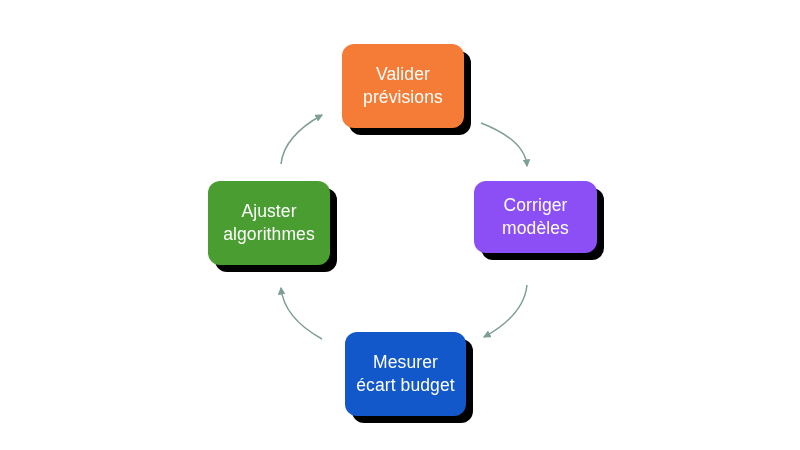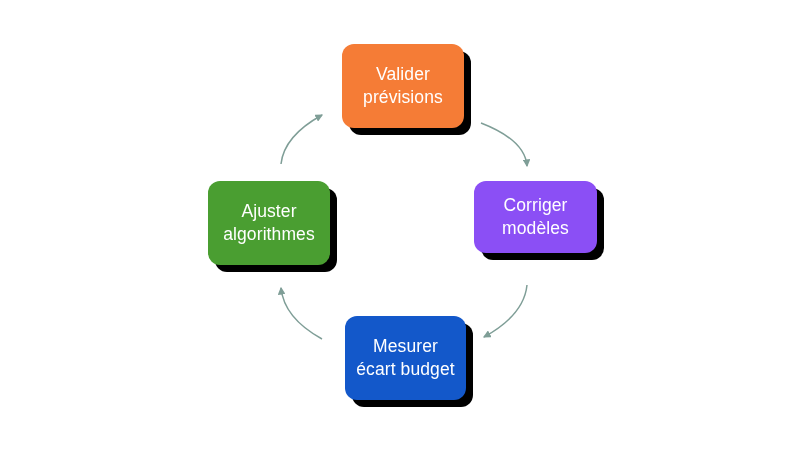--- a/index.html
+++ b/index.html
@@ -49,21 +49,21 @@
     height: 84px;
   }
   #node-corriger {
     left: 474px;
     top: 181px;
     width: 123px;
     height: 72px;
   }
   #node-mesurer {
     left: 345px;
-    top: 316px;
+    top: 332px;
     width: 121px;
     height: 84px;
   }
   #node-ajuster {
     left: 208px;
     top: 181px;
     width: 122px;
     height: 84px;
   }
 </style>

